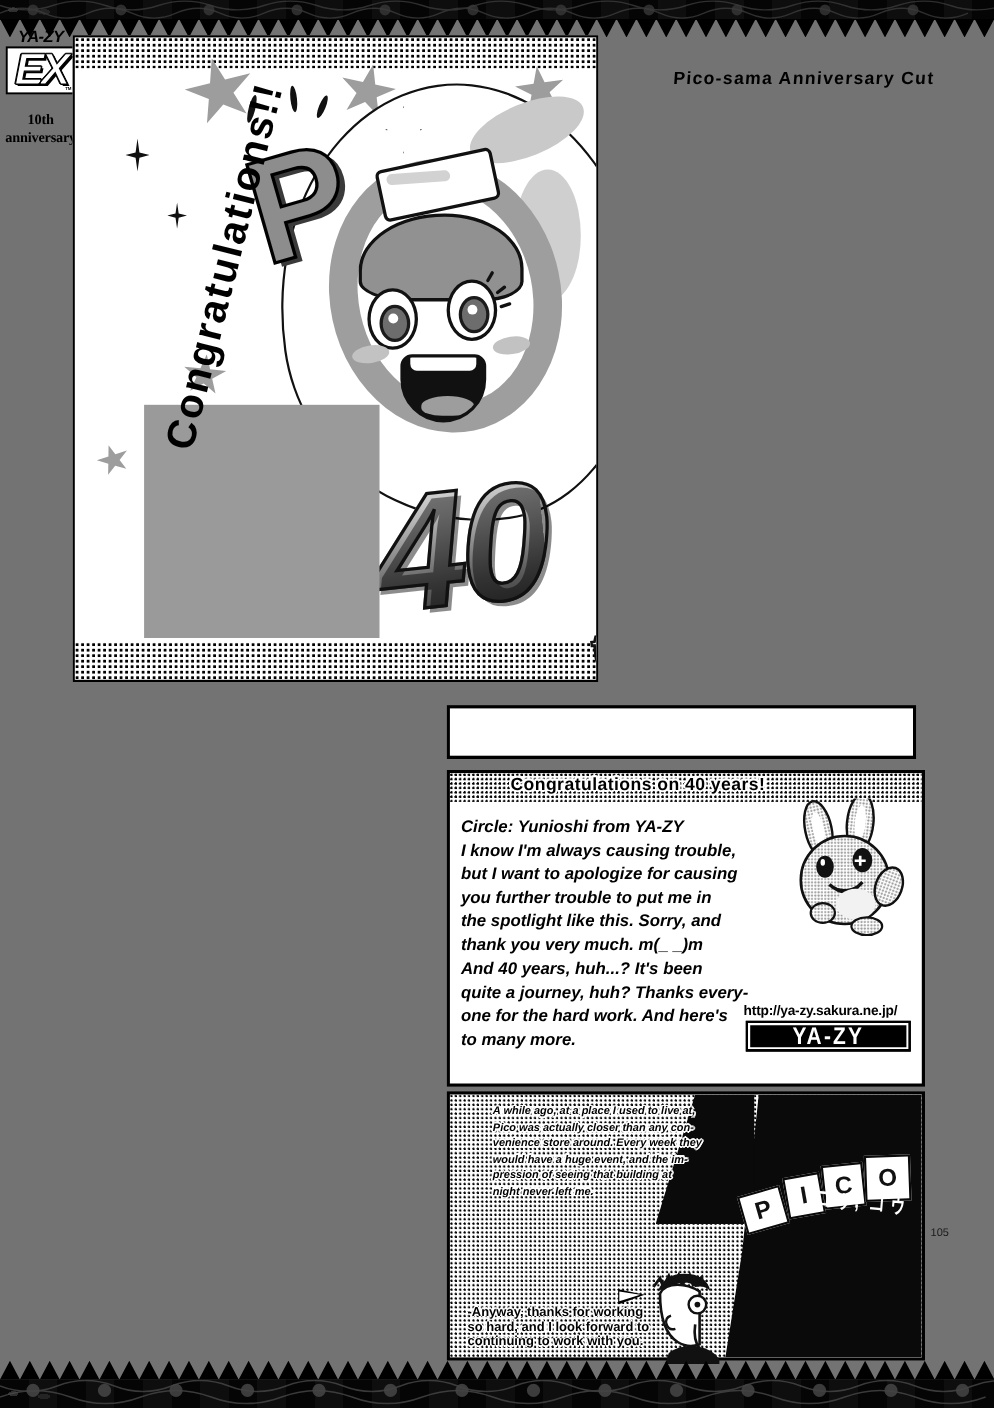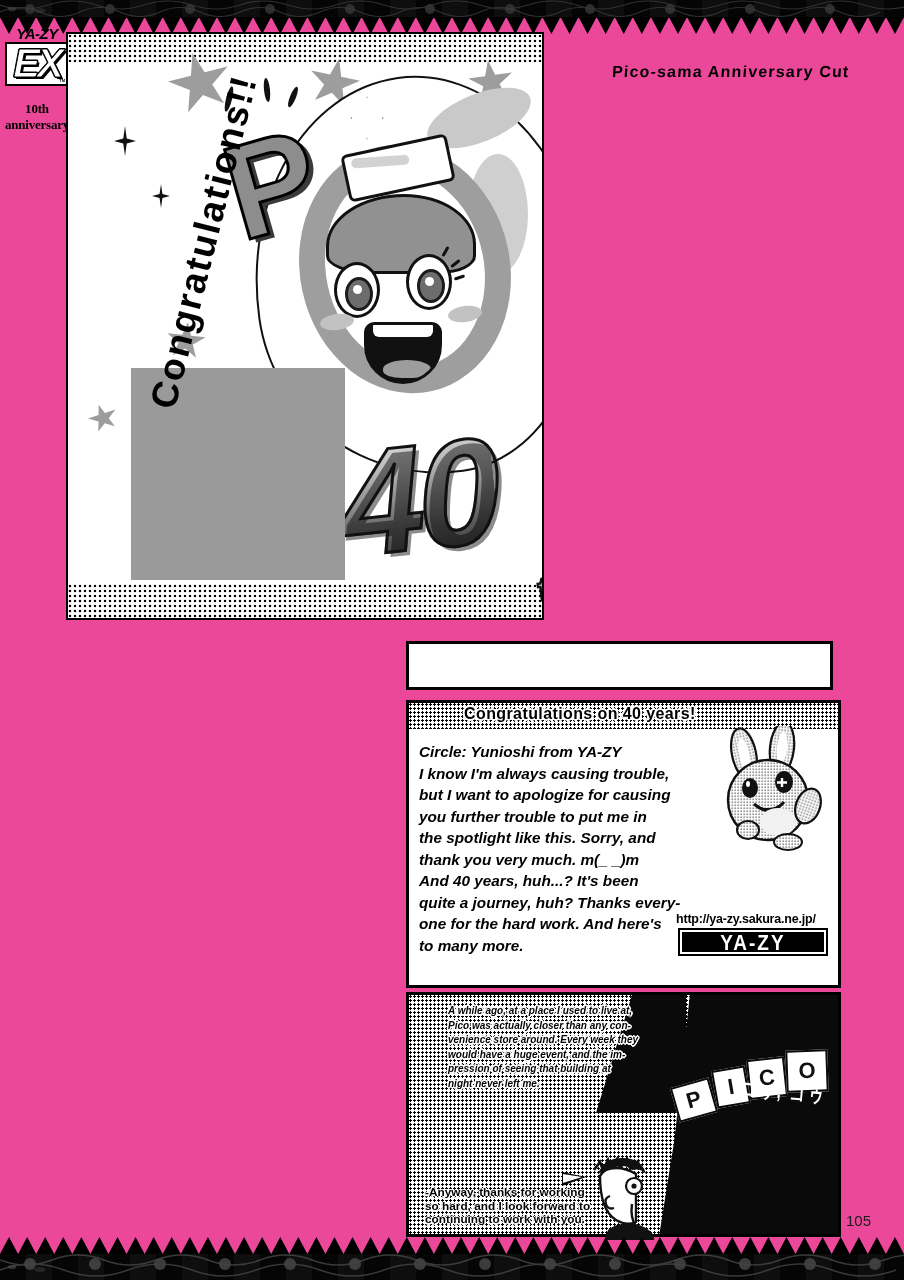--- a/index.html
+++ b/index.html
@@ -9,21 +9,21 @@
     height: 1280px;
     background: #ffffff;
     font-family: "Liberation Sans", sans-serif;
     overflow: hidden;
   }
 
   #page {
     position: relative;
     width: 904px;
     height: 1280px;
-    background: #ec4899;
+    background: #737373;
     overflow: hidden;
   }
 
   
   .border-band {
     position: absolute;
     left: 0;
     width: 904px;
     overflow: hidden;
   }
@@ -648,23 +648,23 @@
     text-shadow:
       1.5px 0 0 #fff, -1.5px 0 0 #fff, 0 1.5px 0 #fff, 0 -1.5px 0 #fff;
     white-space: pre-line;
   }
 
   #guy { position: absolute; left: 584px; top: 1148px; width: 92px; height: 92px; }
 
   #page-number {
     position: absolute;
     left: 846px;
-    top: 1212px;
-    font-family: "Liberation Sans", sans-serif;
-    font-size: 15px;
+    top: 1116px;
+    font-family: "Liberation Sans", sans-serif;
+    font-size: 10px;
     color: #1a1a1a;
   }
 </style>
 </head>
 <body>
 
 <div id="page">
 
   <div class="border-band band-top">
     <div class="band-fill"></div>

